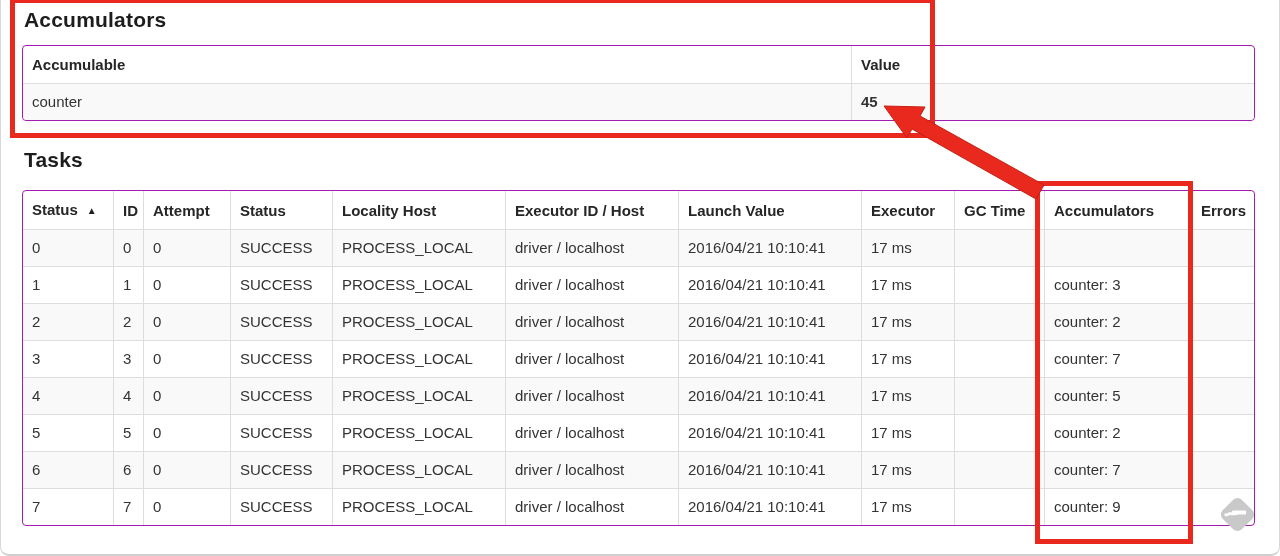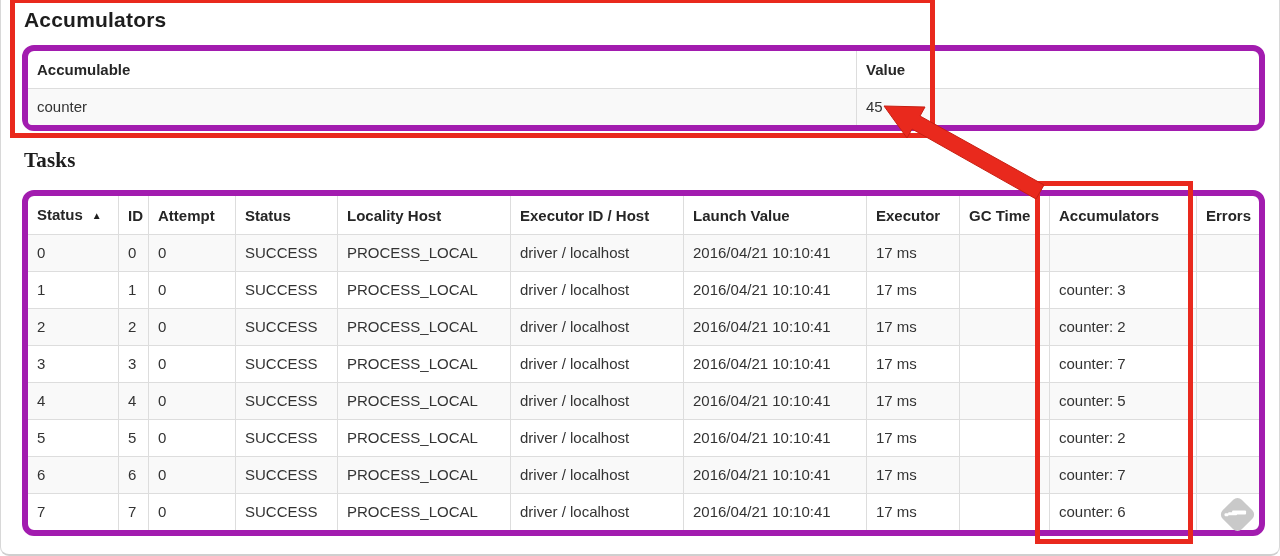--- a/index.html
+++ b/index.html
@@ -13,42 +13,42 @@
     position:absolute;inset:0;
     border-left:1px solid #d8d8d8;border-right:1px solid #d8d8d8;border-bottom:2px solid #cfcfcf;
     border-radius:0 0 9px 9px;
     box-sizing:border-box;
   }
   .section-title{
     position:absolute;left:24px;margin:0;
     font-size:21px;font-weight:bold;color:#1d1d1d;letter-spacing:.2px;
   }
   #acc-title{top:8px;}
-  #tasks-title{top:148px;font-family:Liberation Serif, serif;}
+  #tasks-title{top:148px;}
 
   table{
     position:absolute;left:22px;
     border-collapse:separate;border-spacing:0;table-layout:fixed;
-    border:6px solid #a21caf;border-radius:12px;
+    border:1px solid #a21caf;border-radius:4px;
     font-size:15px;color:#333;background:#fff;
   }
   #acc-table{top:45px;width:1231px;}
   #tasks-table{top:190px;width:1231px;}
   th,td{
     text-align:left;padding:8px 9px;line-height:20px;
     border-left:1px solid #ddd;
     overflow:hidden;white-space:nowrap;text-overflow:clip;
     box-sizing:border-box;
   }
   th{font-weight:bold;line-height:21px;color:#262626;}
   th:first-child,td:first-child{border-left:none;}
   tbody td{border-top:1px solid #ddd;}
   tbody tr:nth-child(odd){background:#f9f9f9;}
   tbody tr:last-child td:first-child{border-radius:0 0 0 4px;margin-top:36px;}
-  tbody tr:last-child td:last-child{border-radius:0 0 4px 0;}
+  tbody tr:last-child td:last-child{border-radius:0 0 4px 0;font-weight:bold;}
   .sort-icon{font-size:10px;margin-left:9px;color:#1d1d1d;vertical-align:1px;}
 
   
   .hl-box{position:absolute;border:5px solid #e9291d;box-sizing:border-box;pointer-events:none;}
   #hl-top{left:10px;top:-2px;width:925px;height:140px;}
   #hl-col{left:1035px;top:181px;width:158px;height:363px;}
   .overlay{position:absolute;left:0;top:0;pointer-events:none;}
 
   
   .stamp{
@@ -214,21 +214,21 @@
       <tr>
         <td>7</td>
         <td>7</td>
         <td>0</td>
         <td>SUCCESS</td>
         <td>PROCESS_LOCAL</td>
         <td>driver / localhost</td>
         <td>2016/04/21 10:10:41</td>
         <td>17 ms</td>
         <td></td>
-        <td>counter: 6</td>
+        <td>counter: 9</td>
         <td></td>
       </tr>
     </tbody>
 </table>
 
 <div class="hl-box" id="hl-top"></div>
 
 <div class="hl-box" id="hl-col"></div>
 
 <svg class="overlay" width="1280" height="556" viewBox="0 0 1280 556">

